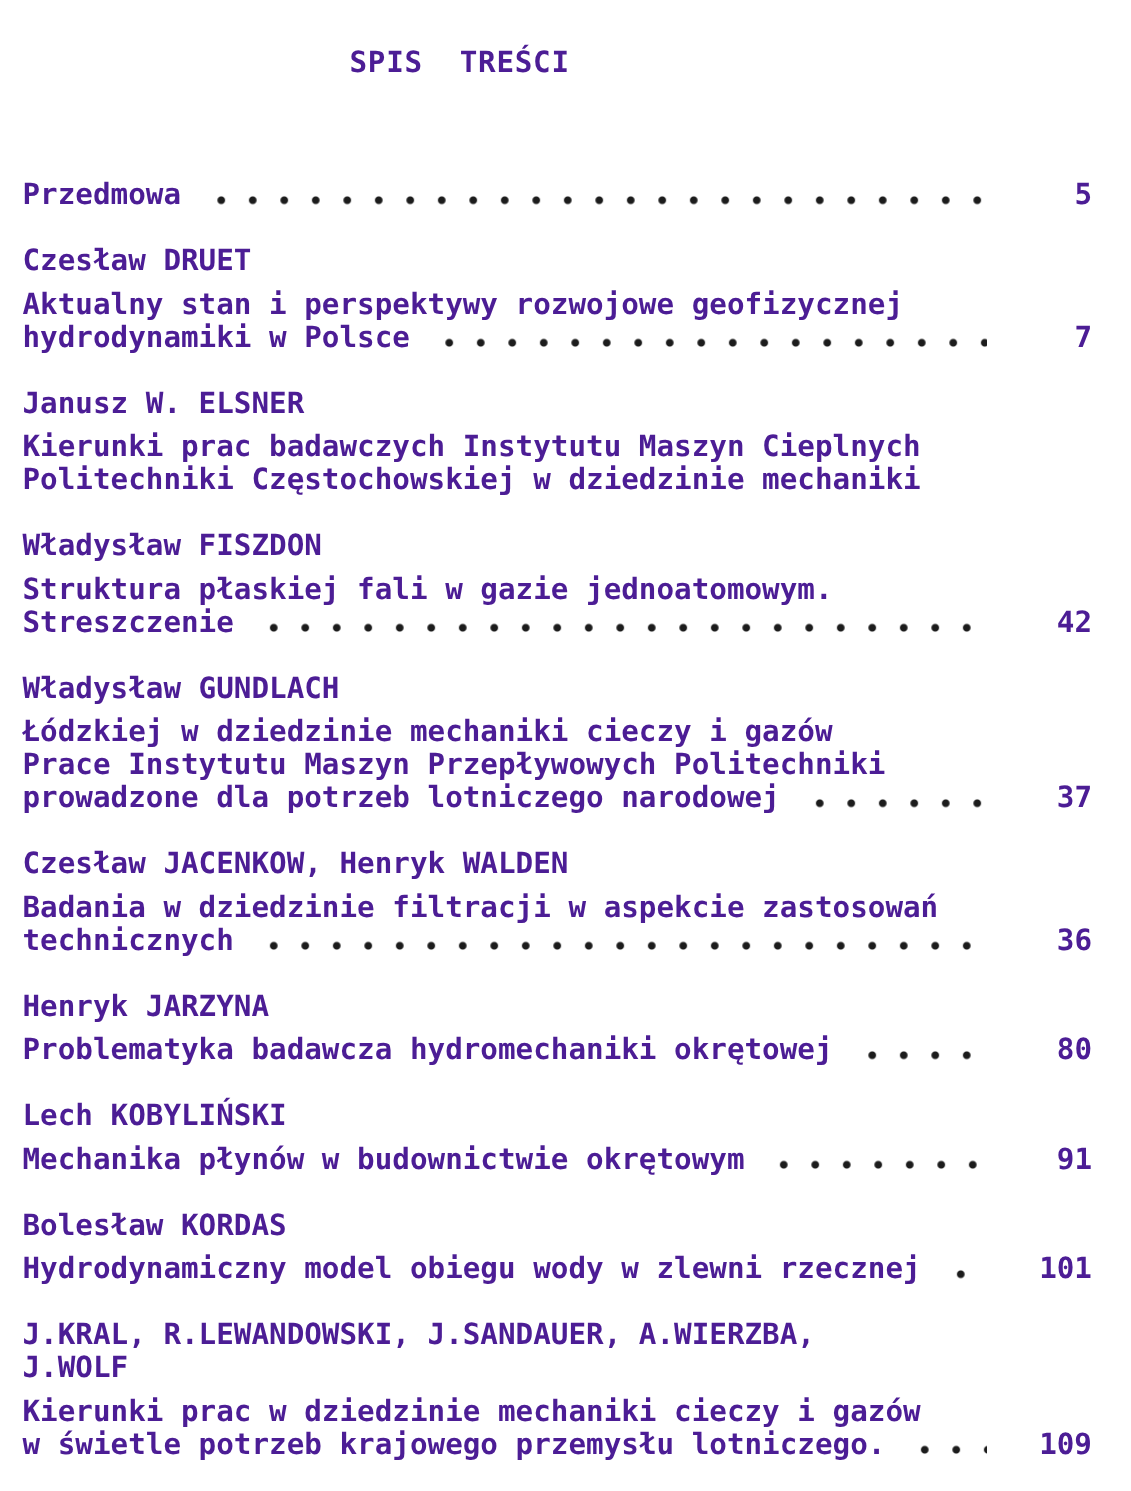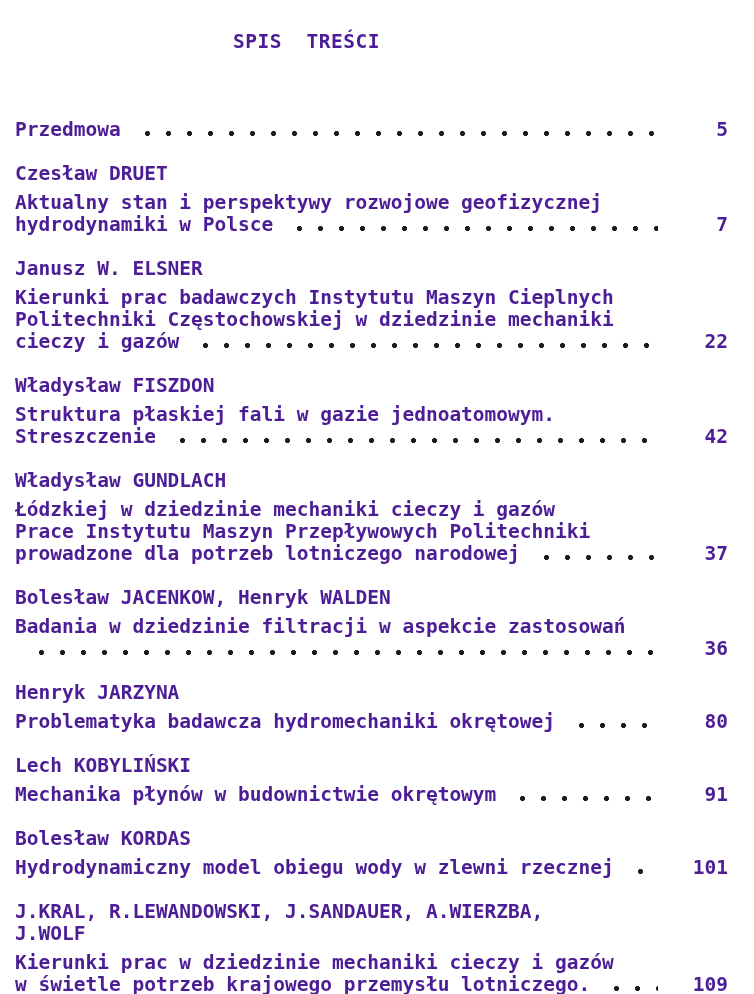--- a/index.html
+++ b/index.html
@@ -78,21 +78,20 @@
           <div class="title-line last"><span class="txt">hydrodynamiki w Polsce</span><span class="leader"></span><span class="pagenum">7</span></div>
         </div>
       </div>
       <div class="entry">
         <div class="authors-block">
           <div class="author-line">Janusz W. ELSNER</div>
         </div>
         <div class="title-block">
           <div class="title-line">Kierunki prac badawczych Instytutu Maszyn Cieplnych</div>
           <div class="title-line">Politechniki Częstochowskiej w dziedzinie mechaniki</div>
-          <div class="title-line last"><span class="txt">cieczy i gazów</span><span class="leader"></span><span class="pagenum">22</span></div>
         </div>
       </div>
       <div class="entry">
         <div class="authors-block">
           <div class="author-line">Władysław FISZDON</div>
         </div>
         <div class="title-block">
           <div class="title-line">Struktura płaskiej fali w gazie jednoatomowym.</div>
           <div class="title-line last"><span class="txt">Streszczenie</span><span class="leader"></span><span class="pagenum">42</span></div>
         </div>
@@ -102,25 +101,25 @@
           <div class="author-line">Władysław GUNDLACH</div>
         </div>
         <div class="title-block">
           <div class="title-line">Łódzkiej w dziedzinie mechaniki cieczy i gazów</div>
           <div class="title-line">Prace Instytutu Maszyn Przepływowych Politechniki</div>
           <div class="title-line last"><span class="txt">prowadzone dla potrzeb lotniczego narodowej</span><span class="leader"></span><span class="pagenum">37</span></div>
         </div>
       </div>
       <div class="entry">
         <div class="authors-block">
-          <div class="author-line">Bolesław JACENKOW, Henryk WALDEN</div>
+          <div class="author-line">Czesław JACENKOW, Henryk WALDEN</div>
         </div>
         <div class="title-block">
           <div class="title-line">Badania w dziedzinie filtracji w aspekcie zastosowań</div>
-          <div class="title-line last"><span class="leader"></span><span class="pagenum">36</span></div>
+          <div class="title-line last"><span class="txt">technicznych</span><span class="leader"></span><span class="pagenum">36</span></div>
         </div>
       </div>
       <div class="entry">
         <div class="authors-block">
           <div class="author-line">Henryk JARZYNA</div>
         </div>
         <div class="title-block">
           <div class="title-line last"><span class="txt">Problematyka badawcza hydromechaniki okrętowej</span><span class="leader"></span><span class="pagenum">80</span></div>
         </div>
       </div>

